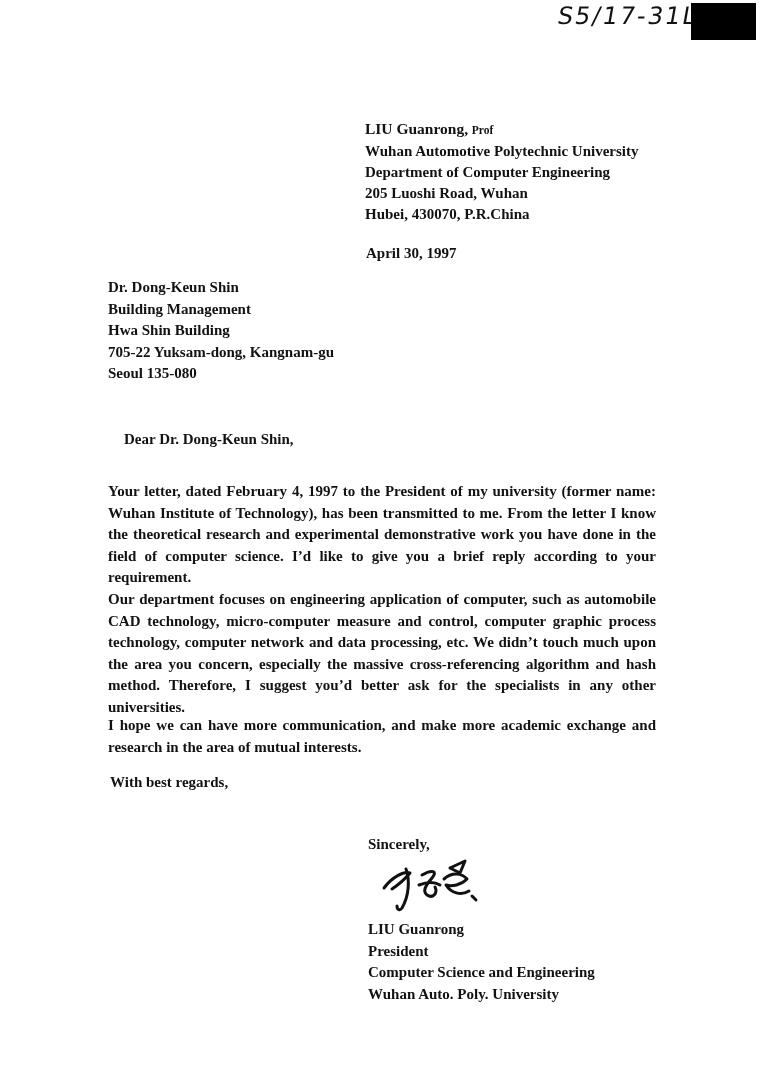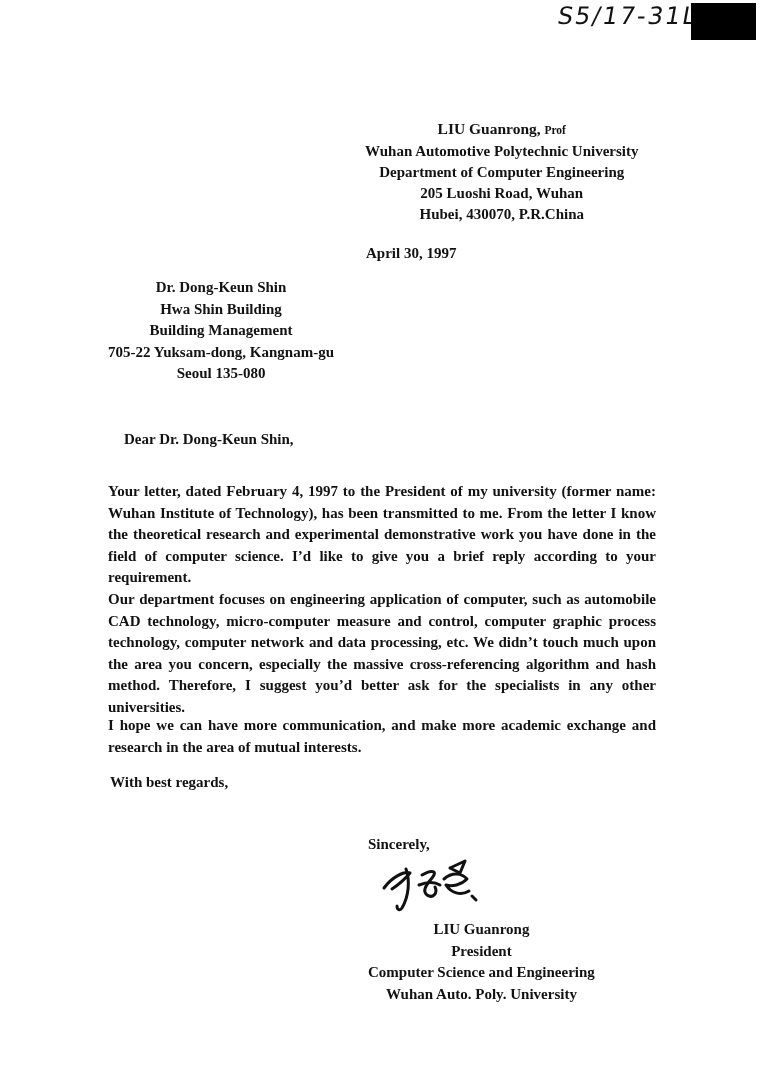--- a/index.html
+++ b/index.html
@@ -12,21 +12,21 @@
     width: 760px;
     height: 1089px;
     margin: 0 auto;
     background: #ffffff;
     color: #121212;
     font-family: "Liberation Serif", serif;
     font-weight: bold;
     font-size: 15px;
     overflow: hidden;
   }
-  .abs { position: absolute; text-align: center; }
+  .abs { position: absolute; }
   .handwritten-code {
     position: absolute;
     top: 2px;
     left: 558px;
     width: 135px;
     font-family: "DejaVu Sans", sans-serif;
     font-weight: 500;
     font-size: 24px;
     letter-spacing: 2px;
     transform: skewX(-10deg);
@@ -126,22 +126,22 @@
     <div>Wuhan Automotive Polytechnic University</div>
     <div>Department of Computer Engineering</div>
     <div>205 Luoshi Road, Wuhan</div>
     <div>Hubei, 430070, P.R.China</div>
   </div>
 
   <div class="abs date-line">April 30, 1997</div>
 
   <div class="abs recipient-block">
     <div>Dr. Dong-Keun Shin</div>
+    <div>Building Management</div>
     <div>Hwa Shin Building</div>
-    <div>Building Management</div>
     <div>705-22 Yuksam-dong, Kangnam-gu</div>
     <div>Seoul 135-080</div>
   </div>
 
   <div class="abs salutation-line">Dear Dr. Dong-Keun Shin,</div>
 
   <div class="abs paragraph paragraph-1">Your letter, dated February 4, 1997 to the President of my university (former name: Wuhan Institute of Technology), has been transmitted to me. From the letter I know the theoretical research and experimental demonstrative work you have done in the field of computer science. I’d like to give you a brief reply according to your requirement.</div>
   <div class="abs paragraph paragraph-2">Our department focuses on engineering application of computer, such as automobile CAD technology, micro-computer measure and control, computer graphic process technology, computer network and data processing, etc. We didn’t touch much upon the area you concern, especially the massive cross-referencing algorithm and hash method. Therefore, I suggest you’d better ask for the specialists in any other universities.</div>
   <div class="abs paragraph paragraph-3">I hope we can have more communication, and make more academic exchange and research in the area of mutual interests.</div>
 

